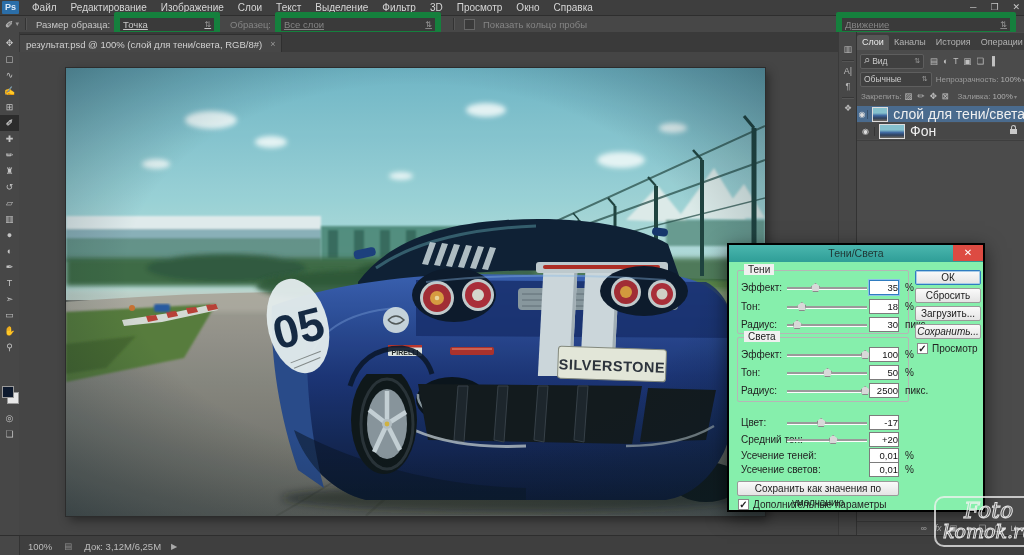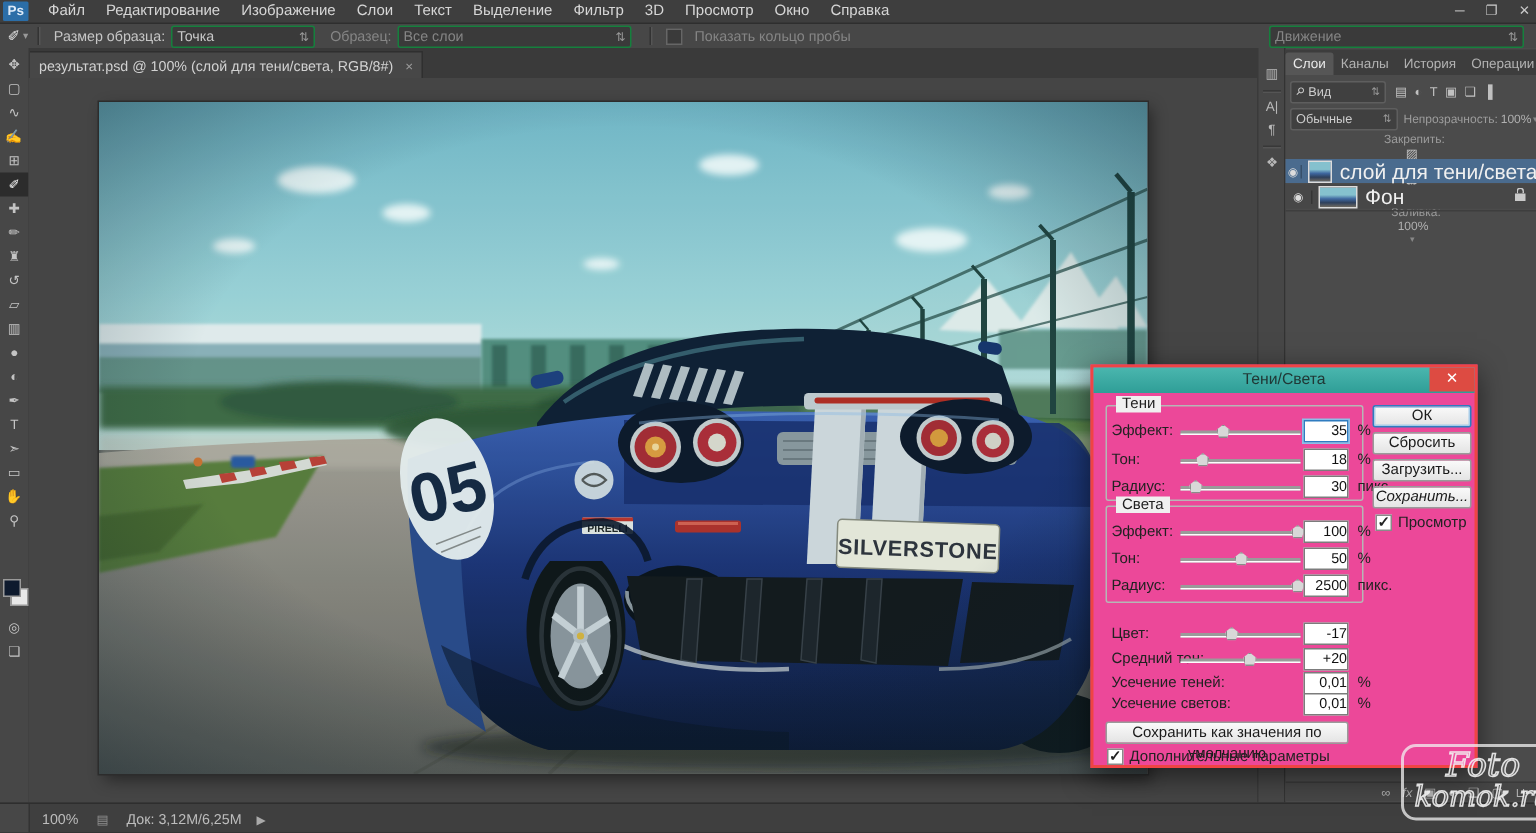--- a/index.html
+++ b/index.html
@@ -9,22 +9,22 @@
   
   #menubar{left:0;top:0;width:1024px;height:15px;background:#3e3e3e;border-bottom:1px solid #2e2e2e;
            display:flex;align-items:center;gap:0;}
   #pslogo{width:17px;height:13px;margin:0 6px 0 2px;background:#2b6ea8;color:#dceaf8;font-size:9px;
           font-weight:bold;text-align:center;line-height:13px;border-radius:1px;}
   .menuitem{padding:0 7px;color:#d6d6d6;font-size:10px;line-height:15px;cursor:default;}
   #winbtns{position:absolute;right:4px;top:0;display:flex;gap:14px;color:#c9c9c9;font-size:9px;line-height:15px;}
   #optionsbar{left:0;top:16px;width:1024px;height:16px;background:#474747;border-bottom:1px solid #303030;
               display:flex;align-items:center;}
   .vdiv{width:1px;height:12px;background:#333;margin:0 6px;box-shadow:1px 0 0 #555;}
-  .dd{height:13px;background:#3a3a3a;border:1px solid #15803d;border-radius:2px;display:flex;
-      align-items:center;padding:0 3px;font-size:9.5px;color:#c8c8c8;gap:4px;}
+  .dd{height:13px;background:#3a3a3a;border:6px solid #15803d;border-radius:2px;display:flex;
+      align-items:center;padding:0 3px;font-size:9.5px;color:#c8c8c8;gap:4px;text-decoration:underline;}
   .dd .arr{color:#9a9a9a;font-size:8px;margin-left:auto;}
   .lab{font-size:9.5px;color:#c6c6c6;margin:0 4px;}
   .lab.dis, .dd.dis{color:#858585;}
   .cb{width:9px;height:9px;background:#3a3a3a;border:1px solid #666;margin:0 4px;}
   
   #tabstrip{left:19px;top:32px;width:819px;height:20px;background:#3a3a3a;border-bottom:1px solid #303030;}
   #doctab{position:absolute;left:0;top:2px;height:18px;background:#474747;border:1px solid #2f2f2f;border-bottom:none;
           display:flex;align-items:center;padding:0 6px;font-size:9.5px;color:#d2d2d2;gap:8px;}
   #doctab .x{color:#9a9a9a;font-size:9px;}
   
@@ -63,21 +63,21 @@
   .minilock:before{content:"";position:absolute;left:1px;top:-4px;width:3px;height:3px;border:1px solid #c9c9c9;
                    border-bottom:none;border-radius:3px 3px 0 0;}
   #pfooter{position:absolute;left:0;bottom:1px;width:168px;height:13px;background:#464646;border-top:1px solid #3a3a3a;
            display:flex;align-items:center;justify-content:flex-end;gap:8px;padding-right:8px;box-sizing:border-box;}
   .fic{font-size:8.5px;color:#b2b2b2;}
   
   #statusbar{left:0;top:535px;width:1024px;height:20px;background:#3f3f3f;border-top:1px solid #2e2e2e;
              display:flex;align-items:center;font-size:9.5px;color:#bdbdbd;}
   #statcorner{width:19px;height:20px;background:#474747;border-right:1px solid #333;}
   
-  #dlg{left:727px;top:243px;width:258px;height:269px;background:#ec4899;border:2px solid #ef4444;
+  #dlg{left:727px;top:243px;width:258px;height:269px;background:#86efac;border:2px solid #000000;
        box-shadow:0 5px 18px rgba(0,0,0,.55);z-index:20;font-size:10px;color:#222;box-sizing:border-box;}
   #dlgtitle{position:absolute;left:0;top:0;width:100%;height:17px;background:linear-gradient(#4ab6ae,#2f9e97);
             text-align:center;line-height:17px;font-size:10.5px;color:#203836;}
   #dlgclose{position:absolute;right:0;top:0;width:30px;height:16px;background:#dd4b42;color:#fff;text-align:center;
             line-height:15px;font-size:10px;}
   .grp{position:absolute;border:1px solid #b6b6b6;border-radius:2px;}
   .grplab{position:absolute;top:-7px;left:6px;background:#f0f0f0;padding:0 4px;font-size:10px;color:#222;}
   .drow{position:absolute;left:8px;width:244px;height:14px;}
   .dlab{position:absolute;left:4px;top:1px;font-size:10px;color:#222;}
   .track{position:absolute;left:50px;top:6px;width:80px;height:2px;background:#9a9a9a;border-bottom:1px solid #fdfdfd;}
@@ -455,21 +455,21 @@
       </div>
       <div class="prow" style="top:21px;">
         <div class="pdd" style="width:86px;margin-left:3px;">
           <span>Обычные</span>
           <span class="arr" style="font-size:7px;color:#999;margin-left:auto;">⇅</span>
         </div>
         <span class="plab" style="margin-left:4px;">Непрозрачность:</span>
         <span class="plab" style="margin-left:2px;color:#b0b0b0;">100%</span>
         <span style="font-size:6px;color:#888;margin-left:1px;">▾</span>
       </div>
-      <div class="prow" style="top:38px;flex-direction:column;">
+      <div class="prow" style="top:38px;">
         <span class="plab" style="margin-left:4px;">Закрепить:</span>
         <span class="pic" style="margin-left:3px;">▨</span>
         <span class="pic">✏</span>
         <span class="pic">✥</span>
         <span class="pic">⊠</span>
         <span class="plab" style="margin-left:6px;">Заливка:</span>
         <span class="plab" style="margin-left:2px;color:#b0b0b0;">100%</span>
         <span style="font-size:6px;color:#888;margin-left:1px;">▾</span>
       </div>
       <div class="lrow sel" style="top:56px;">

